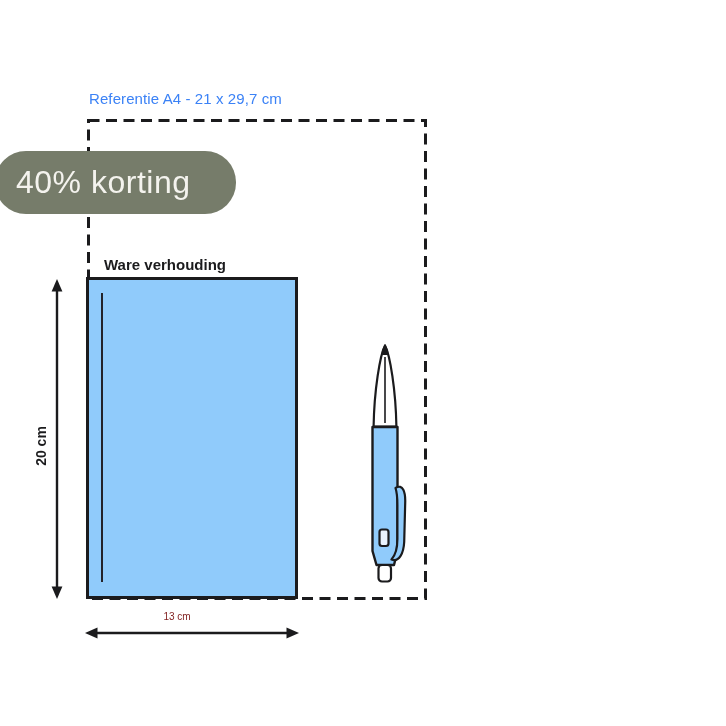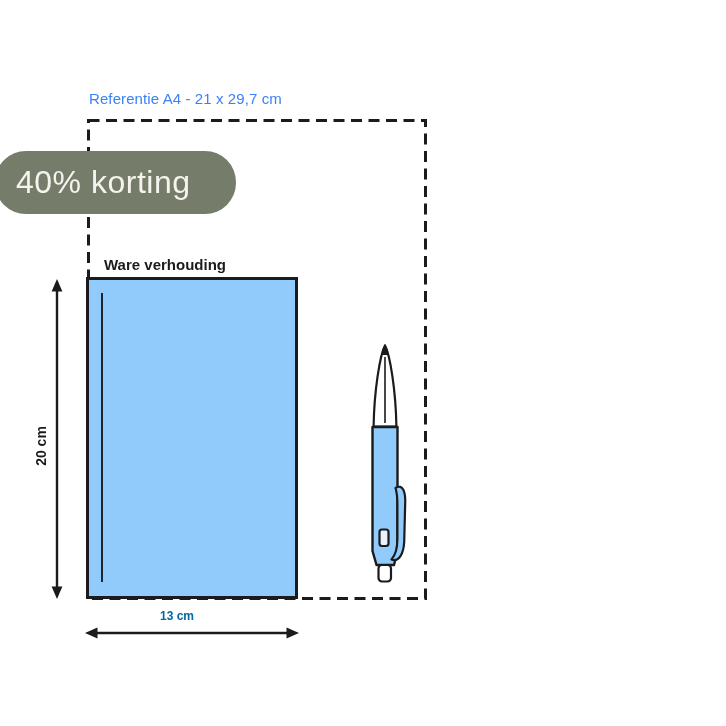--- a/index.html
+++ b/index.html
@@ -84,23 +84,23 @@
     font-size: 14px;
     font-weight: 600;
     color: #1b1b1d;
     white-space: nowrap;
     z-index: 3;
   }
   .dim-label-h {
     position: absolute;
     left: 177px; top: 616px;
     transform: translate(-50%, -50%);
-    font-size: 12px;
-    font-weight: 700;
-    color: #0369a1;
+    font-size: 10px;
+    font-weight: 400;
+    color: #7f1d1d;
     white-space: nowrap;
     z-index: 3;
   }
 </style>
 </head>
 <body>
 
 <div class="canvas">
 
   <svg class="diagram-svg" viewBox="0 0 726 726" xmlns="http://www.w3.org/2000/svg">

